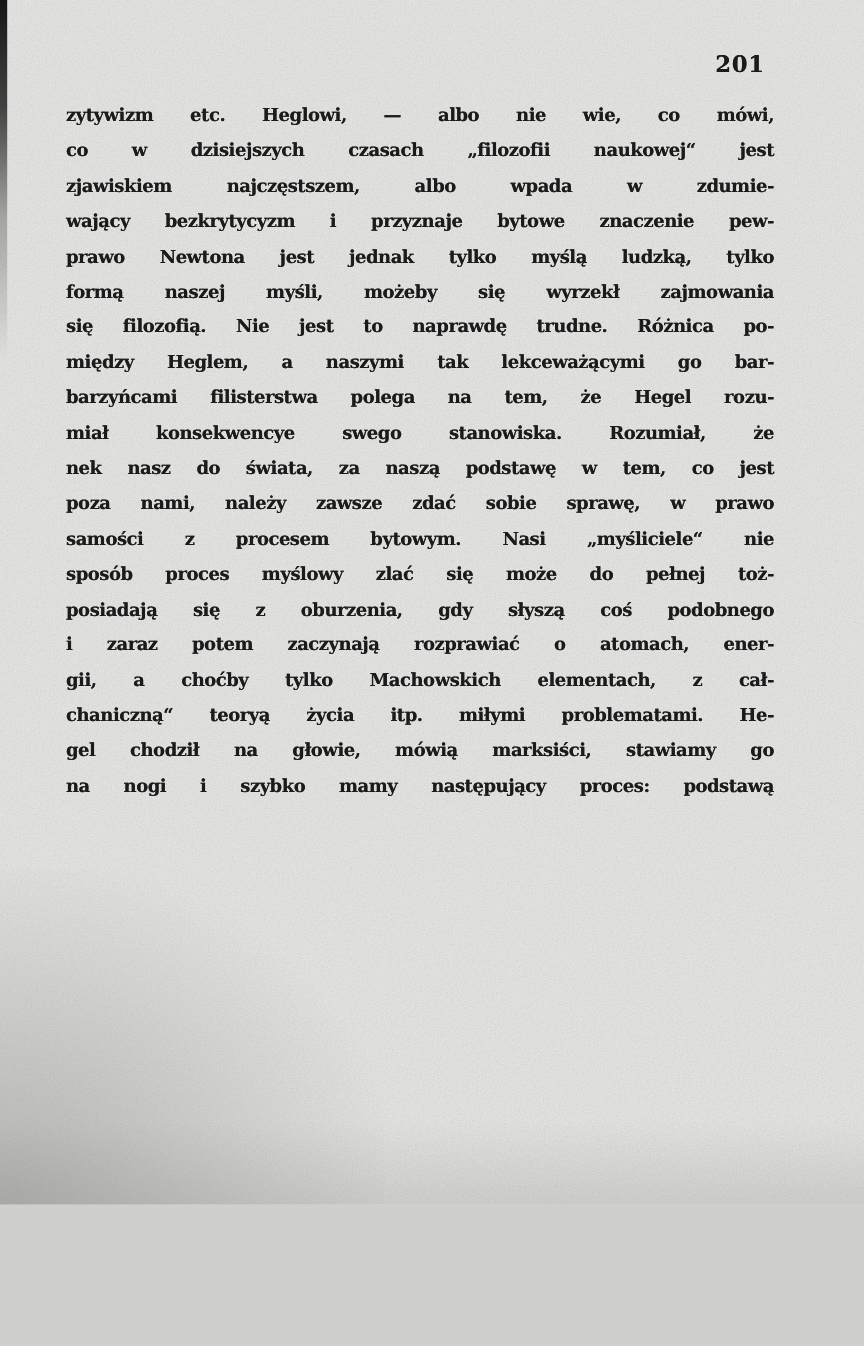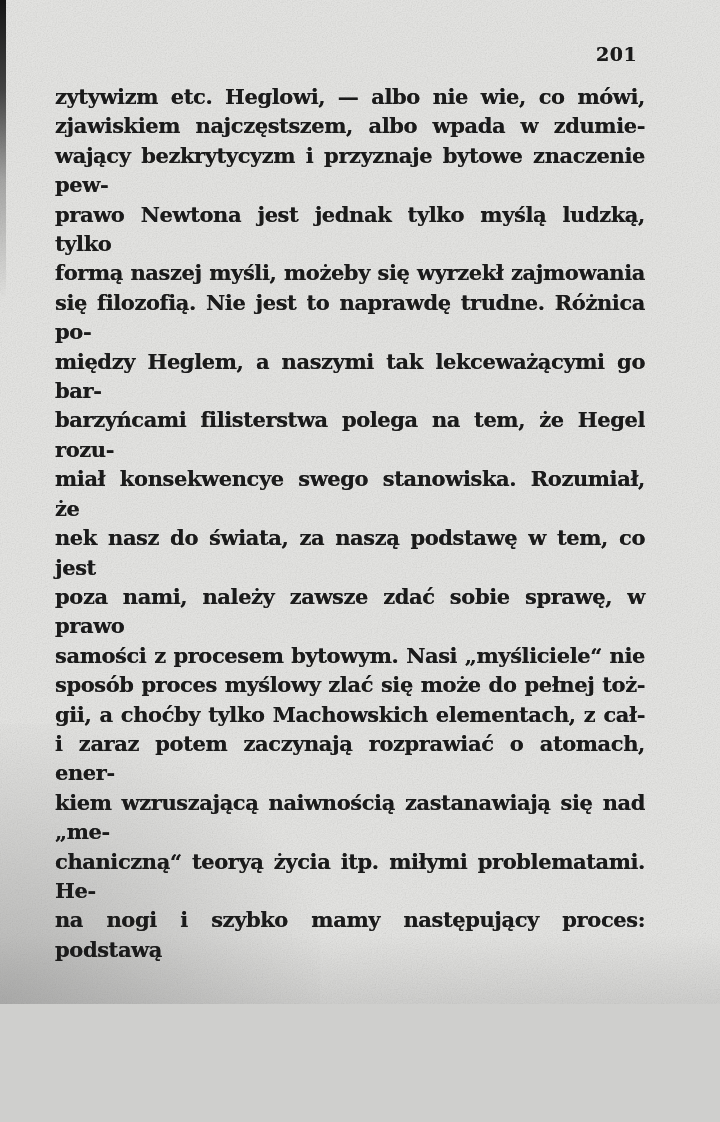--- a/index.html
+++ b/index.html
@@ -64,21 +64,21 @@
     letter-spacing: 0.5px;
     text-shadow: 0 0 0.5px rgba(20,20,20,0.8);
   }
   .text-block {
     position: absolute;
     left: 55px;
     top: 82px;
     width: 590px;
   }
   .line {
-    font-size: 21px;
+    font-size: 15px;
     line-height: 29.4px;
     font-weight: 700;
     letter-spacing: -0.4px;
     text-align: justify;
     text-align-last: justify;
     text-shadow: 0 0 0.4px rgba(25,25,25,0.75);
     white-space: normal;
   }
 </style>
 </head>
@@ -95,33 +95,35 @@
   </svg>
 
   <div class="edge-strip"></div>
   <div class="smudge-bl"></div>
   <div class="smudge-bottom"></div>
 
   <div class="page-number">201</div>
 
   <div class="text-block">
     <div class="line">zytywizm etc. Heglowi, — albo nie wie, co mówi,</div>
+    <div class="line">co w dzisiejszych czasach „filozofii naukowej“ jest</div>
     <div class="line">zjawiskiem najczęstszem, albo wpada w zdumie-</div>
     <div class="line">wający bezkrytycyzm i przyznaje bytowe znaczenie pew-</div>
     <div class="line">prawo Newtona jest jednak tylko myślą ludzką, tylko</div>
     <div class="line">formą naszej myśli, możeby się wyrzekł zajmowania</div>
     <div class="line">się filozofią. Nie jest to naprawdę trudne. Różnica po-</div>
     <div class="line">między Heglem, a naszymi tak lekceważącymi go bar-</div>
     <div class="line">barzyńcami filisterstwa polega na tem, że Hegel rozu-</div>
     <div class="line">miał konsekwencye swego stanowiska. Rozumiał, że</div>
     <div class="line">nek nasz do świata, za naszą podstawę w tem, co jest</div>
     <div class="line">poza nami, należy zawsze zdać sobie sprawę, w prawo</div>
     <div class="line">samości z procesem bytowym. Nasi „myśliciele“ nie</div>
     <div class="line">sposób proces myślowy zlać się może do pełnej toż-</div>
+    <div class="line">posiadają się z oburzenia, gdy słyszą coś podobnego</div>
+    <div class="line">i zaraz potem zaczynają rozprawiać o atomach, ener-</div>
     <div class="line">gii, a choćby tylko Machowskich elementach, z cał-</div>
-    <div class="line">i zaraz potem zaczynają rozprawiać o atomach, ener-</div>
-    <div class="line">kiem wzruszającą naiwnością zastanawiają się nad „me-</div>
     <div class="line">chaniczną“ teoryą życia itp. miłymi problematami. He-</div>
+    <div class="line">gel chodził na głowie, mówią marksiści, stawiamy go</div>
     <div class="line">na nogi i szybko mamy następujący proces: podstawą</div>
 
   </div>
 
 </div>
 
 </body></html>

